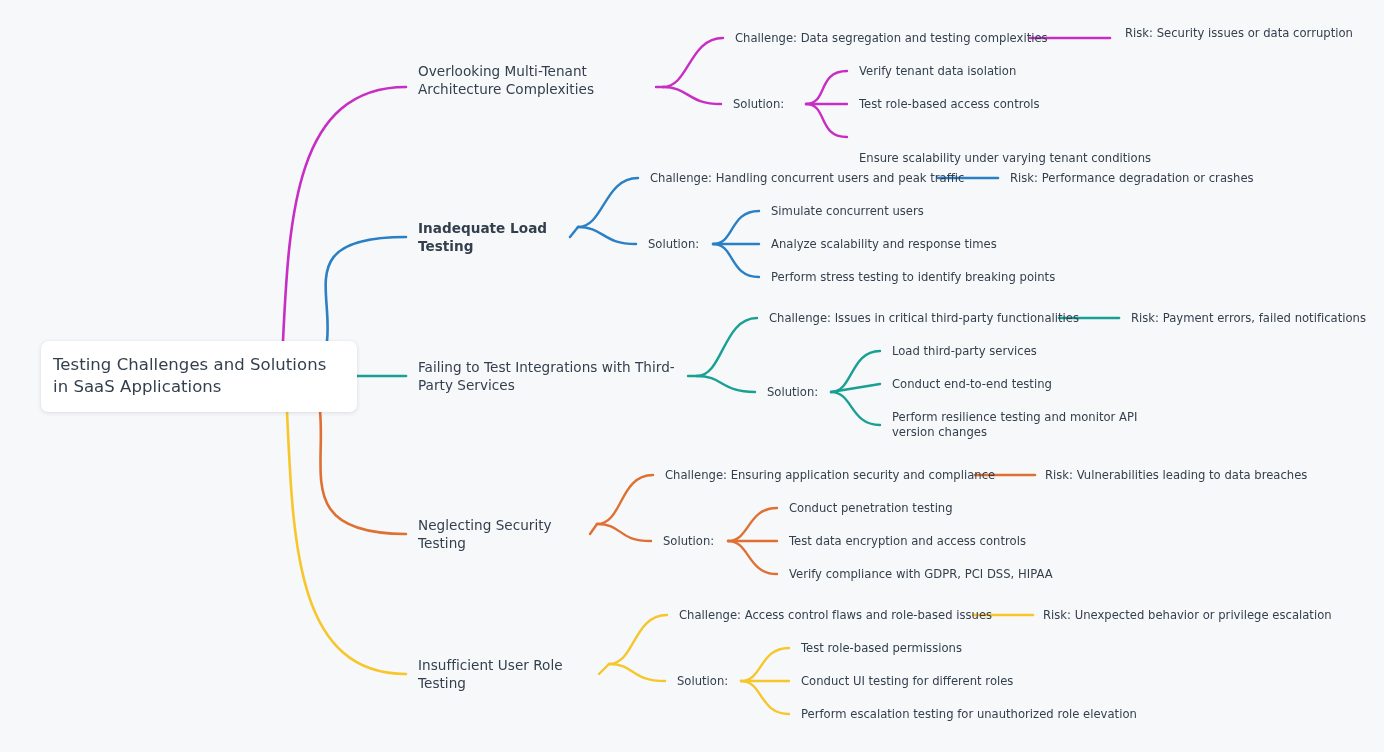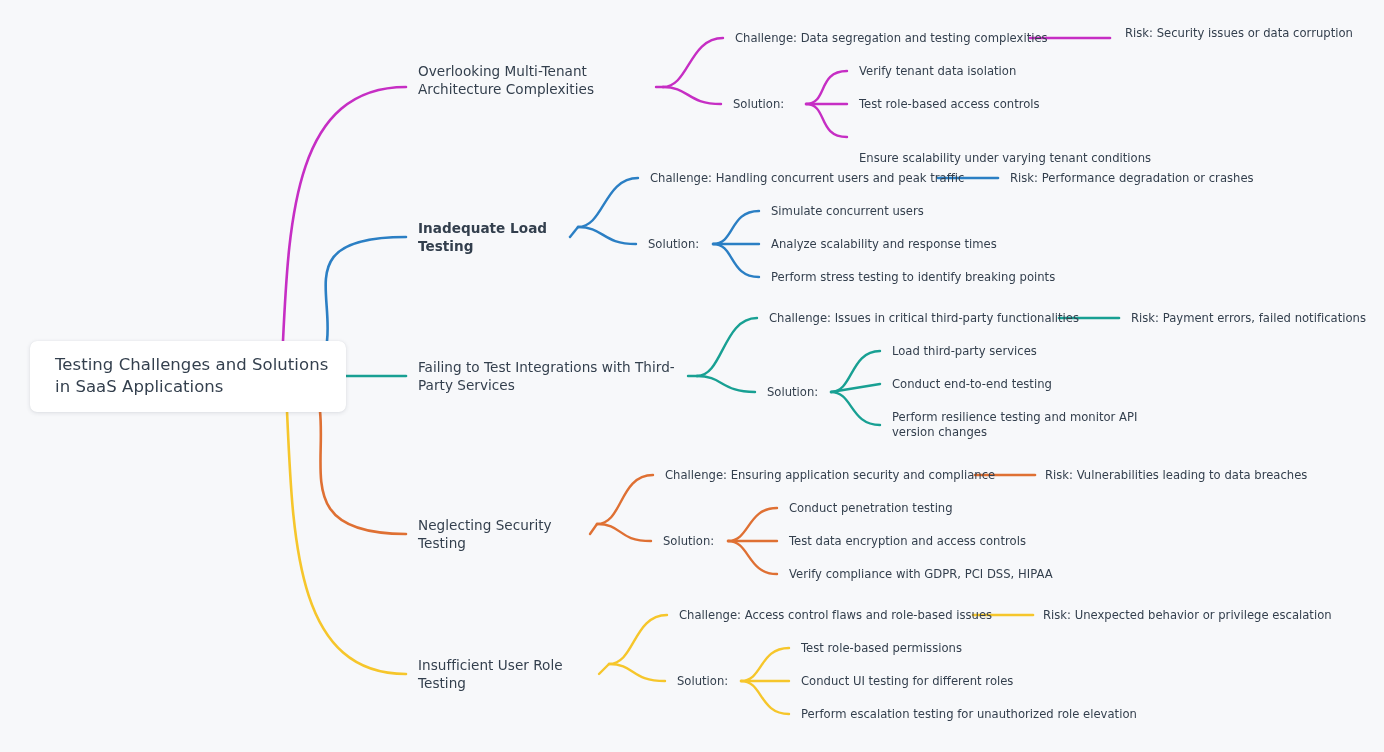--- a/index.html
+++ b/index.html
@@ -30,29 +30,29 @@
     pointer-events: none;
   }
   .node {
     position: absolute;
     color: #333f4d;
     line-height: 1.30;
     white-space: pre-line;
   }
   
   #root-node {
-    left: 30px;
+    left: 41px;
     top: 341px;
     width: 316px;
     height: 71px;
     background: #ffffff;
     border-radius: 7px;
     box-shadow: 0 1px 4px rgba(40,50,70,0.13), 0 0 1px rgba(40,50,70,0.10);
     box-sizing: border-box;
-    padding: 13px 16px 0 25px;
+    padding: 13px 16px 0 12px;
     font-size: 16.5px;
     color: #333f4d;
     letter-spacing: 0.05px;
     line-height: 1.33;
   }
   
   .topic {
     font-size: 13.6px;
     color: #333f4d;
     letter-spacing: 0.02px;

